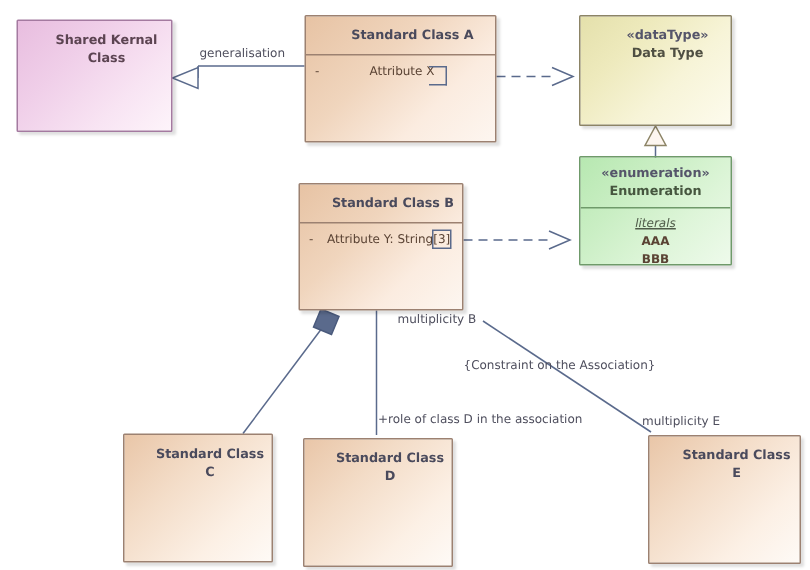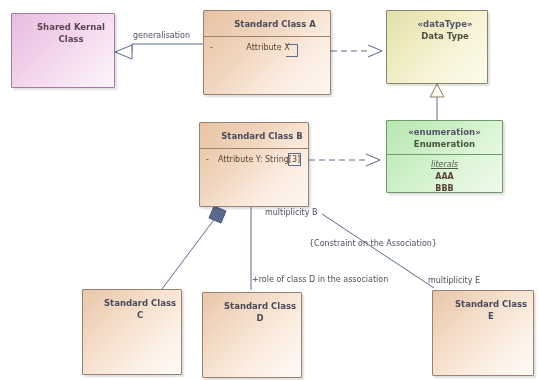--- a/index.html
+++ b/index.html
@@ -223,21 +223,21 @@
     <div class="compartment body-compartment">
       <div class="attr-row">
         <span class="attr-vis">-</span>
         <span class="attr-name">Attribute Y: String[3]</span>
       </div>
     </div>
   </div>
 
   <div class="sel-handle" style="left:288px; top:153px; width:13px; height:13px;"></div>
 
-  <div class="node class-enum" style="left:386px; top:120px; width:117px; height:73px;">
+  <div class="node class-enum" style="left:386px; top:104px; width:102px; height:73px;">
     <div class="compartment title-compartment" style="padding:5px 2px 4px 2px;">
       <span class="stereotype">«enumeration»</span>
       <span>Enumeration</span>
     </div>
     <div class="divider"></div>
     <div class="compartment" style="padding:4px 2px 2px 2px;">
       <div class="enum-literals-label">literals</div>
       <div class="enum-literal">AAA</div>
       <div class="enum-literal">BBB</div>
     </div>

